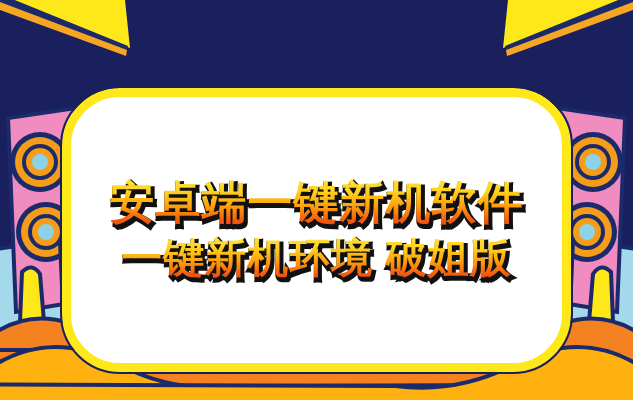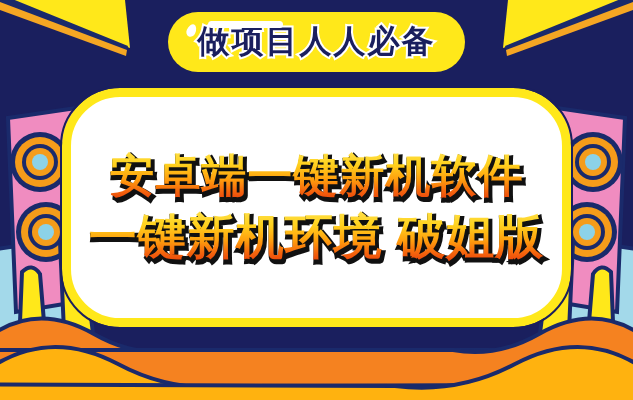--- a/index.html
+++ b/index.html
@@ -29,21 +29,21 @@
   
   .hills { position: absolute; left: 0; bottom: 0; width: 633px; height: 120px; }
   .hills svg { display: block; }
 
   
   .card {
     position: absolute;
     left: 62px;
     top: 88px;
     width: 509px;
-    height: 239px;
+    height: 284px;
     background: #ffffff;
     border: 9px solid #ffe81a;
     border-radius: 58px;
     box-sizing: border-box;
     outline: 2px solid #1a1f5e;
     outline-offset: 0px;
     z-index: 6;
     display: flex;
     flex-direction: column;
     align-items: center;
@@ -90,21 +90,21 @@
     left: 2px; top: 3px;
     color: #111111;
     -webkit-text-stroke: 4px #111111;
     paint-order: stroke fill;
     z-index: 1;
   }
   .hl-wrap .fill { position: relative; z-index: 2; }
 
   .line1 { font-size: 45px; }
   .line2 { font-size: 43px; }
-  .line3 { font-size: 48px; }
+  .line3 { font-size: 41px; }
 
   
   .pill {
     position: absolute;
     left: 168px;
     top: 12px;
     width: 297px;
     height: 60px;
     background: #ffe81a;
     border-radius: 30px;
@@ -235,19 +235,14 @@
     </div>
 
 
     <div class="hl-wrap line3">
       <span class="shadow">一键新机环境 破姐版</span>
       <span class="outline">一键新机环境 破姐版</span>
       <span class="fill headline">一键新机环境 破姐版</span>
     </div>
   </div>
 
-  <div class="pill">
-    <span class="pill-glint"></span>
-    <span class="pill-hl"></span>
-    <span class="pill-text">做项目人人必备</span>
-  </div>
 
 </div>
 
 </body></html>

